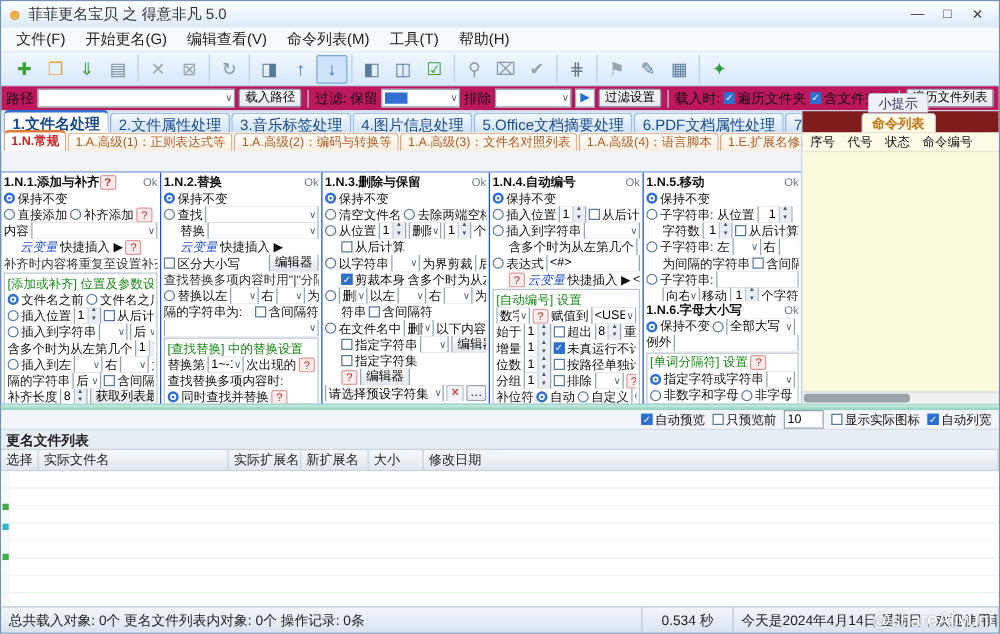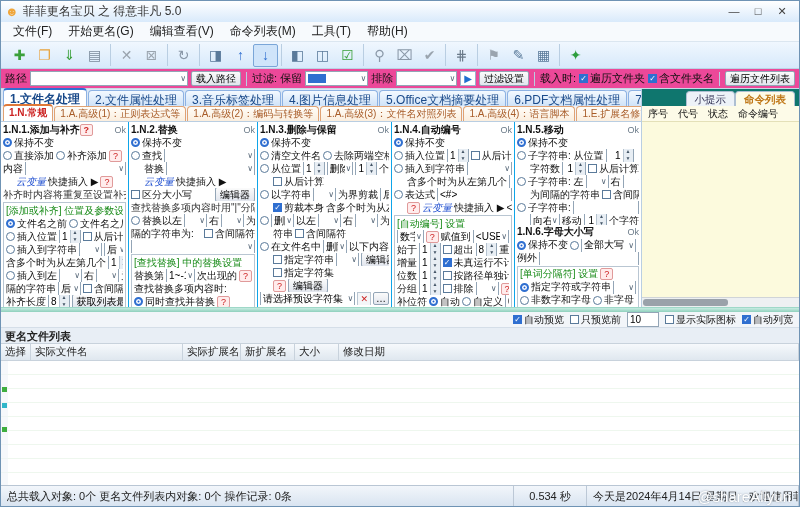--- a/index.html
+++ b/index.html
@@ -20,21 +20,21 @@
   .quicklocate{font-size:11px;font-weight:bold;color:#222;padding-right:4px;white-space:nowrap;}
   
   .toolbar{height:26px;background:linear-gradient(#f0f7fe,#d7e9fb);border-bottom:1px solid #bcd2e6;
            display:flex;align-items:center;padding:0 3px;flex:0 0 auto;}
   .tgroup{display:flex;align-items:center;padding:0 3px;border-right:1px solid #b9cee2;height:22px;}
   .tgroup:last-child{border-right:none;}
   .tbtn{width:23px;height:21px;display:flex;align-items:center;justify-content:center;font-size:14px;
         border:1px solid transparent;border-radius:2px;}
   .tbtn.active{border:1px solid #7aa6d8;background:#cfe4fa;}
   
-  .pathbar{height:19px;background:#ec4899;border-bottom:1px solid #c9d8e6;display:flex;align-items:center;
+  .pathbar{height:19px;background:#be185d;border-bottom:1px solid #c9d8e6;display:flex;align-items:center;
            gap:3px;padding:0 4px;font-size:11px;flex:0 0 auto;}
   
   .lb{white-space:nowrap;color:#111;}
   .lb.green{color:#178a17;}
   .lb.hint{color:#333;}
   .lnk{color:#1f4fd0;white-space:nowrap;cursor:pointer;font-style:italic;}
   .qb{display:inline-block;min-width:9px;text-align:center;font-size:9px;line-height:10px;color:#c22;
       background:#ffecec;border:1px solid #e09a9a;border-radius:2px;padding:0 1px;}
   .combo{background:#fff;border:1px solid #93a5b6;height:13px;display:inline-flex;align-items:center;
          font-size:10px;padding:0 1px 0 2px;position:relative;min-width:18px;box-sizing:content-box;}
@@ -71,32 +71,32 @@
   .tab.active{background:#fff;font-weight:bold;border-top:2px solid #2f6fd0;height:15px;}
   .tabsrow.sub{background:#f0f4f9;height:15px;padding-top:1px;}
   .tabsrow.sub .tab{border-color:#e0a273;background:linear-gradient(#fffdf8,#fbeede);color:#a85c28;font-size:10px;padding:0 5px;}
   .tabsrow.sub .tab.active{background:#fff;color:#cc2222;font-weight:bold;border-top:2px solid #e07838;}
   .morebtn{border:1px solid #8da9c8;background:#eef4fa;font-size:8px;color:#345;width:13px;height:13px;
            display:flex;align-items:center;justify-content:center;margin-left:2px;margin-bottom:1px;}
   
   .content{display:flex;flex:0 0 auto;}
   .leftcol{width:640px;flex:0 0 auto;}
   .rightcol{flex:1;display:flex;flex-direction:column;border-left:1px solid #b9cee2;}
-  .sidetabs{display:flex;justify-content:flex-end;align-items:center;height:17px;background:#0f766e;padding:2px 4px 0 0;box-sizing:border-box;}
+  .sidetabs{display:flex;justify-content:flex-end;align-items:center;height:17px;background:#7f1d1d;padding:2px 4px 0 0;box-sizing:border-box;flex-direction:column;}
   .sidetab{font-size:10.5px;color:#335;border:1px solid #aebfd2;border-bottom:none;border-radius:4px 4px 0 0;
            background:#edf2f8;padding:1px 8px 0 8px;height:14px;white-space:nowrap;}
   .sidetab.active{color:#c07818;font-weight:bold;background:#fdfbe8;}
   .sideheaders{display:flex;gap:10px;font-size:10px;color:#333;background:#fdfbe8;border-bottom:1px solid #e4e0b8;
                padding:1px 6px;height:13px;align-items:center;}
   .sidebody{flex:1;background:#fcfadd;position:relative;}
   .hscroll{height:9px;background:#eef0f2;border-top:1px solid #d0d4d8;display:flex;align-items:center;padding:0 1px;}
   .hthumb{height:7px;background:#9aa2aa;border-radius:3px;width:55%;}
   
-  .panels{display:grid;grid-template-columns:127px 128px 133px 122px 1fr;background:#0ea5e9;gap:1px;
-          border-top:1px solid #b9cee2;height:185px;}
+  .panels{display:grid;grid-template-columns:127px 128px 133px 122px 1fr;background:#1d4ed8;gap:1px;
+          border-top:1px solid #b9cee2;height:185px;margin-top:16px;}
   .pcol{background:#fff;display:flex;flex-direction:column;overflow:hidden;}
   .panel{padding:1px 2px;display:flex;flex-direction:column;overflow:hidden;}
   .phead{display:flex;align-items:center;font-size:10px;font-weight:bold;color:#111;white-space:nowrap;height:13px;}
   .phead .ok{margin-left:auto;font-weight:normal;color:#6a7a88;font-size:9px;}
   .prow{display:flex;align-items:center;gap:2px;font-size:10px;height:13px;white-space:nowrap;overflow:hidden;flex:0 0 auto;}
   .pbox{border:1px solid #b9c6d2;padding:1px 2px;margin-top:1px;}
   
   .splitter{height:4px;background:linear-gradient(#c8ece2,#8fd0bc);border-top:1px solid #9fd8c8;}
   .previewbar{height:15px;display:flex;align-items:center;justify-content:flex-end;gap:6px;background:#f2f5f9;
               font-size:10px;padding:0 6px;border-bottom:1px solid #d5dee8;}

